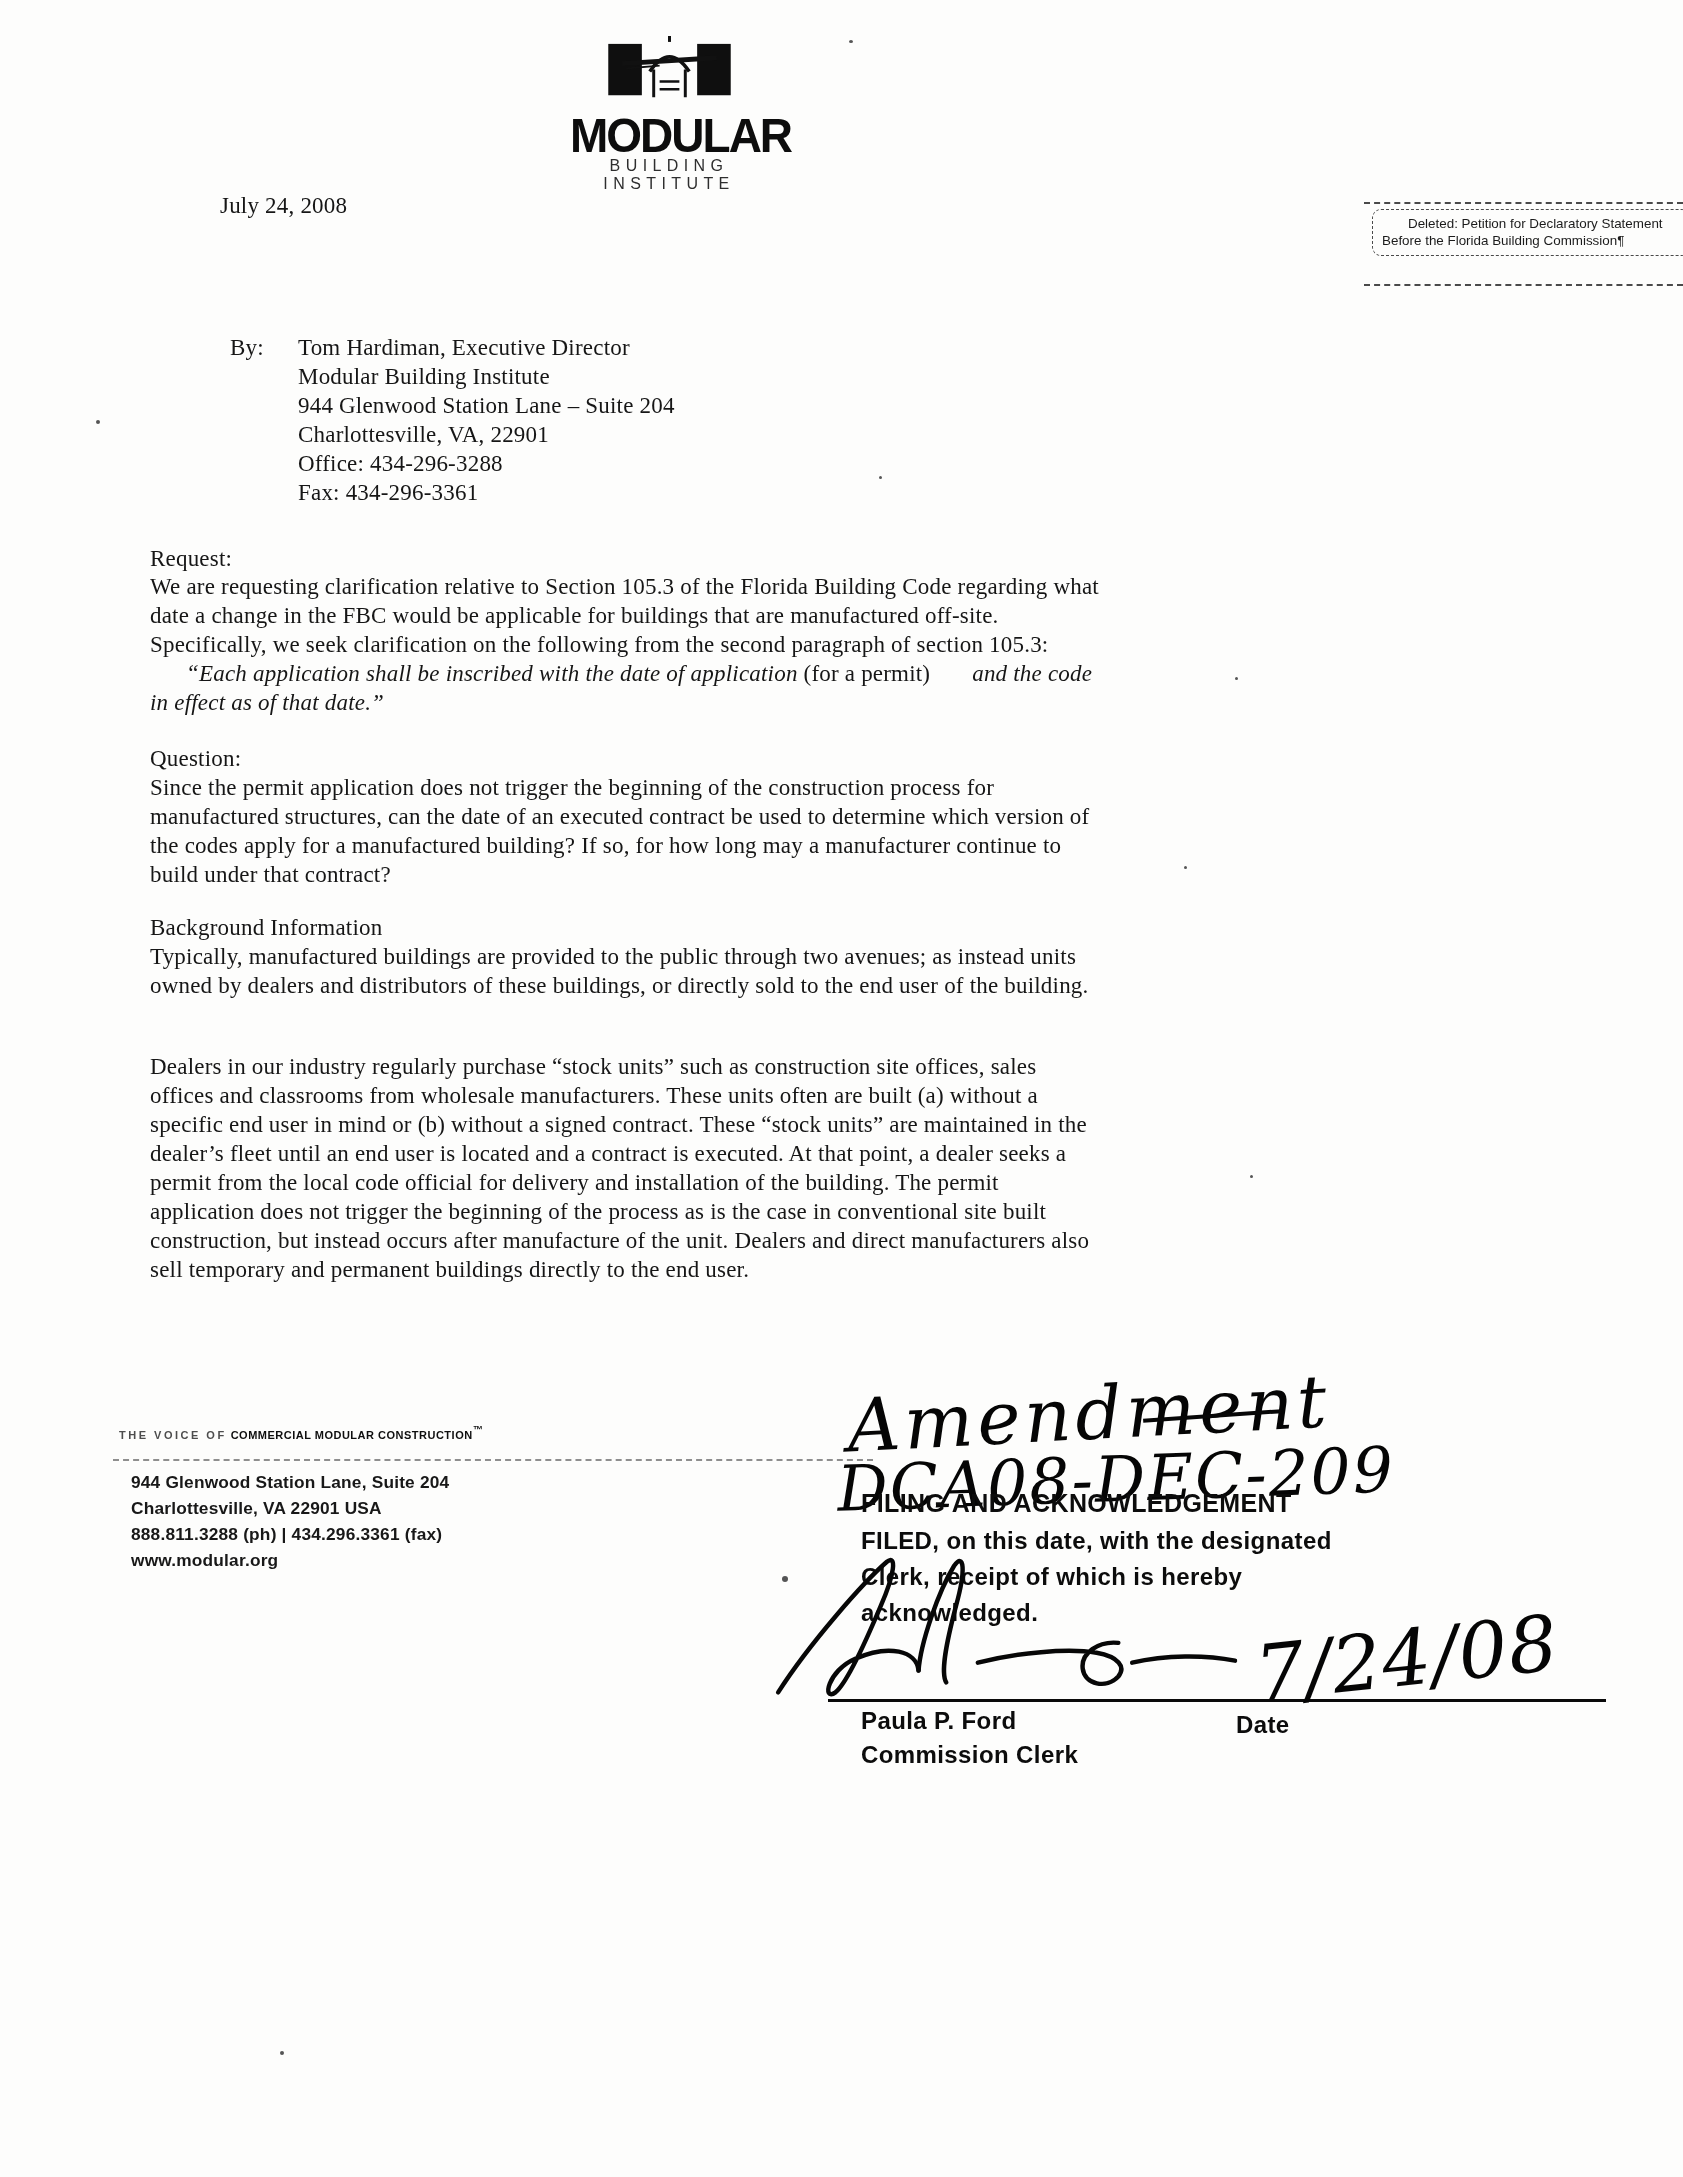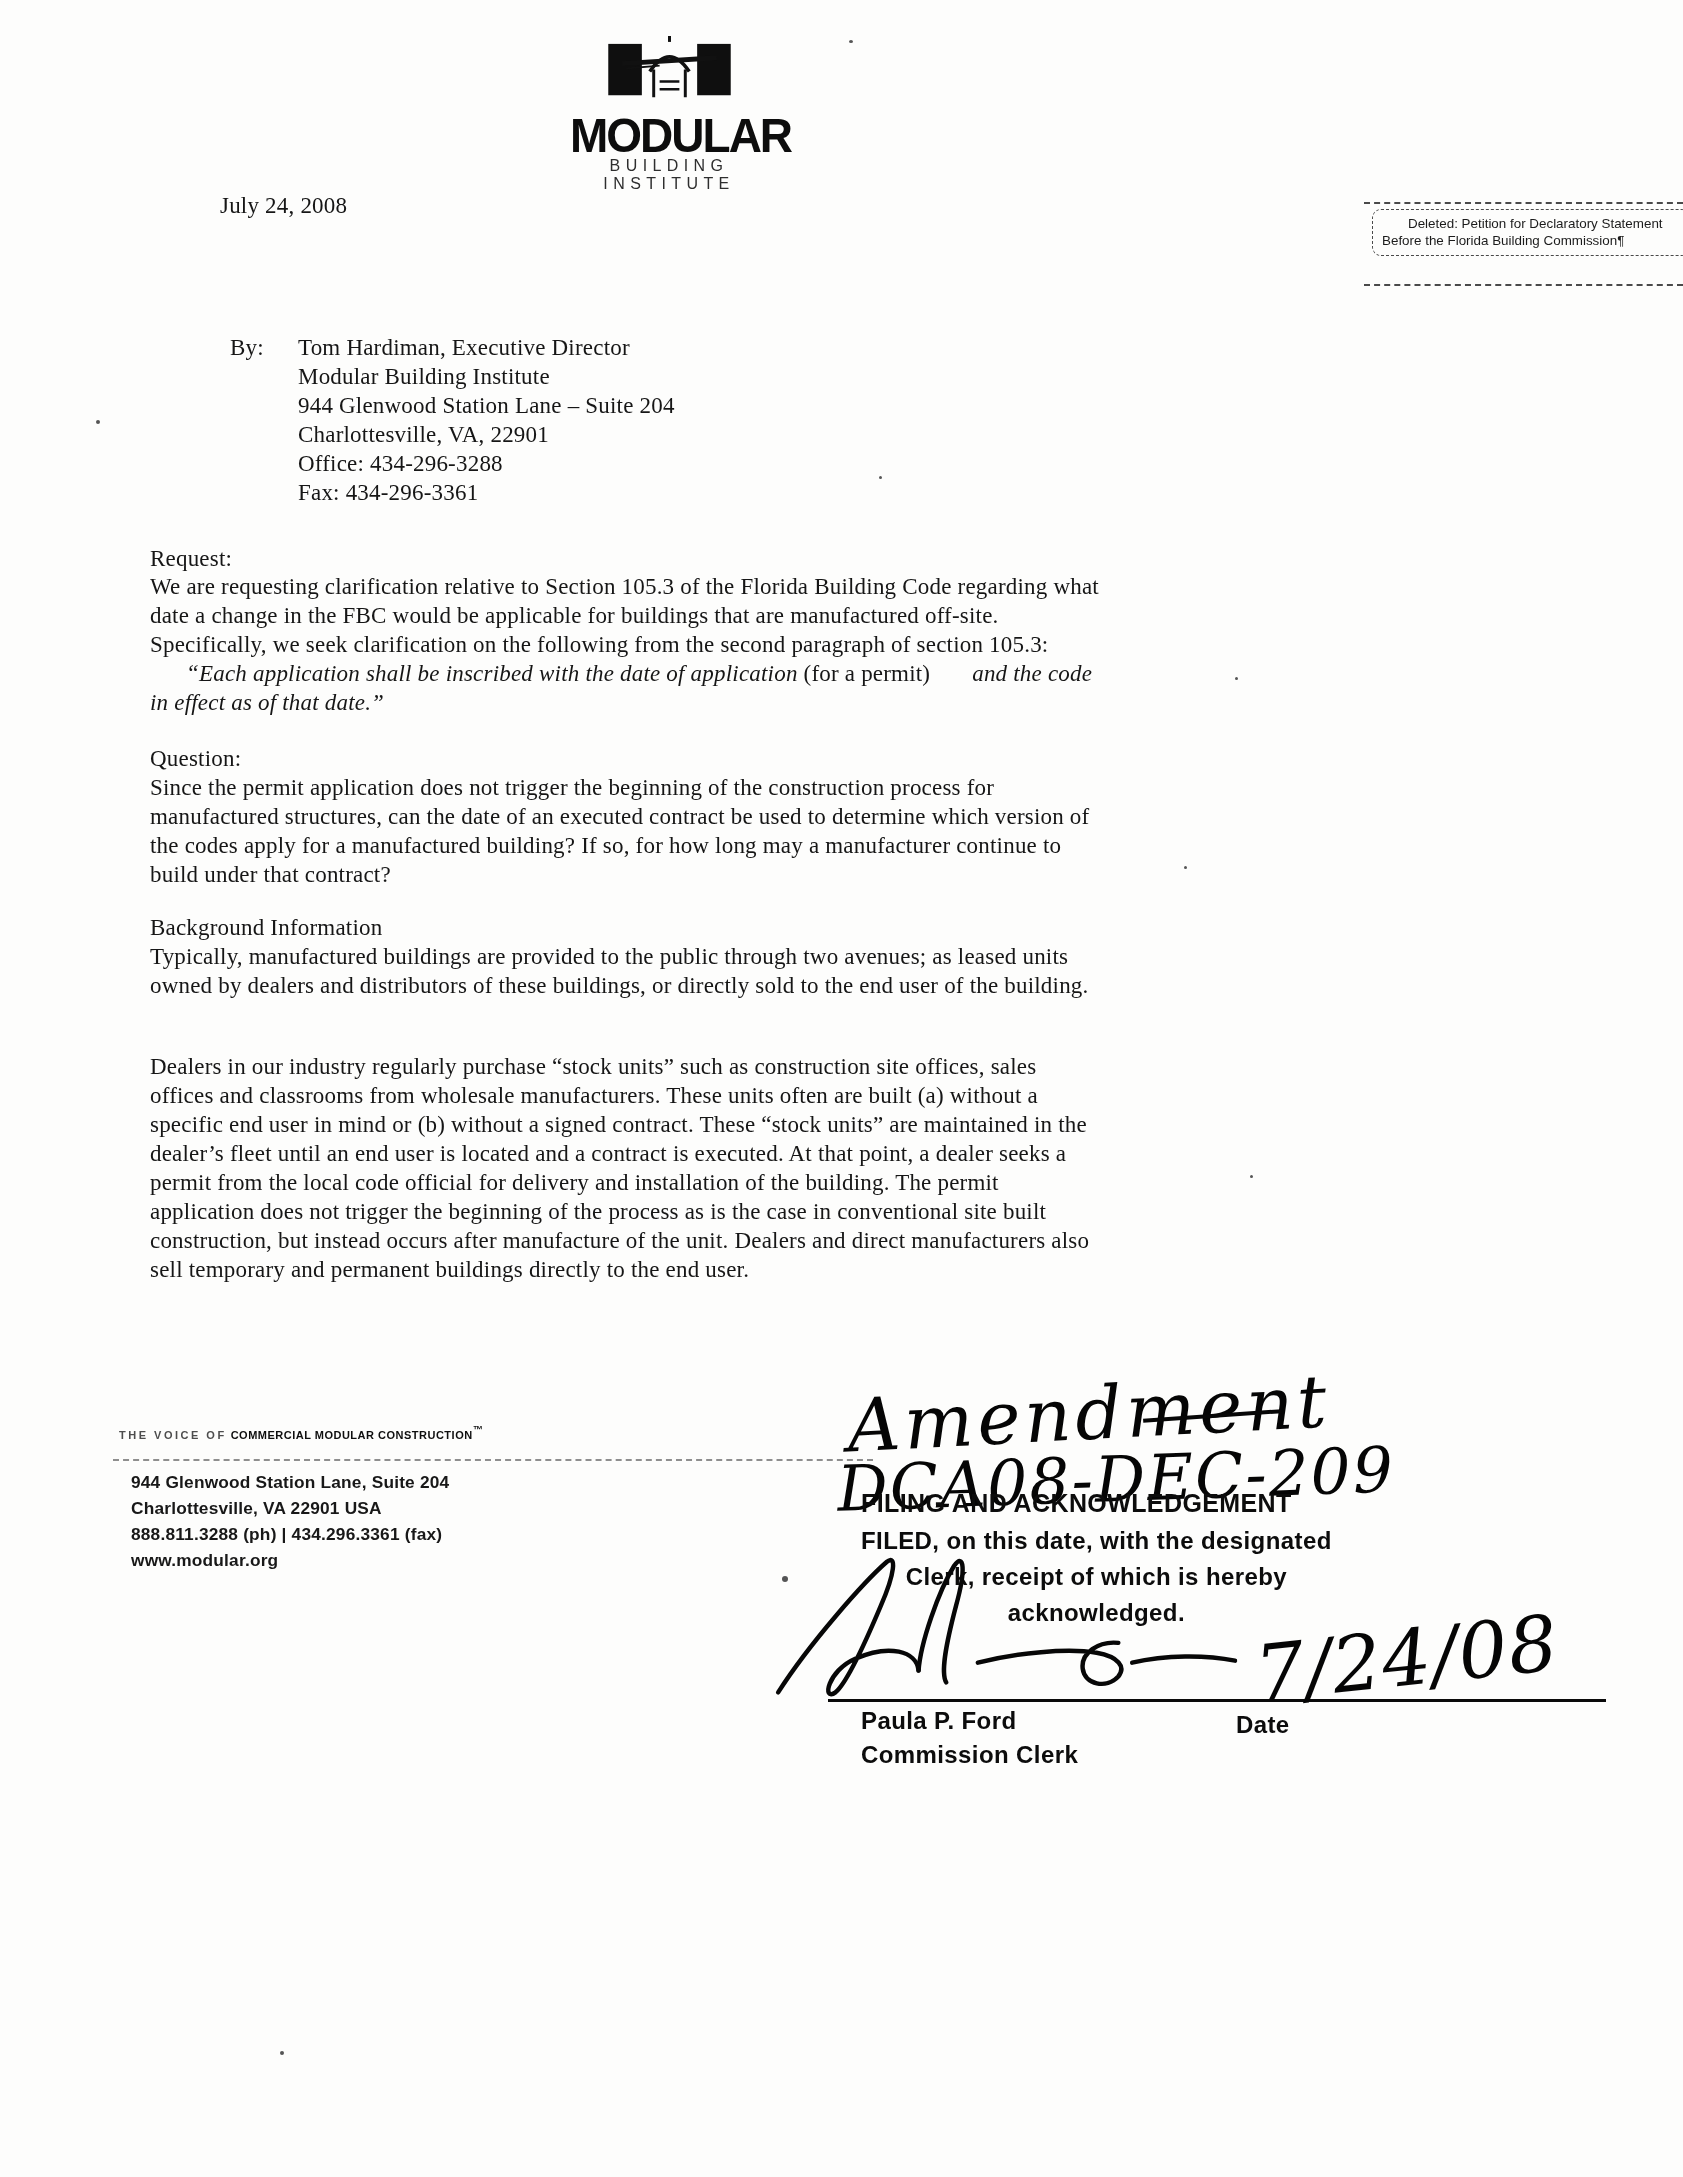--- a/index.html
+++ b/index.html
@@ -111,42 +111,42 @@
     <div>Fax: 434-296-3361</div>
   </div>
 
   <div class="abs body-text" style="left:150px;top:544px;">Request:</div>
   <div class="abs body-text para" style="left:150px;top:572px;"><span>We are requesting clarification relative to Section 105.3 of the Florida Building Code regarding what date a change in the FBC would be applicable for buildings that are manufactured off-site.  Specifically, we seek clarification on the following from the second paragraph of section 105.3:  </span><span class="ital">“Each application shall be inscribed with the date of application</span><span> (for a permit) </span><span class="ital">and the code in effect as of that date.”</span></div>
 
   <div class="abs body-text" style="left:150px;top:744px;">Question:</div>
   <div class="abs body-text para" style="left:150px;top:773px;">Since the permit application does not trigger the beginning of the construction process for manufactured structures, can the date of an executed contract be used to determine which version of the codes apply for a manufactured building?  If so, for how long may a manufacturer continue to build under that contract?</div>
 
   <div class="abs body-text" style="left:150px;top:913px;">Background Information</div>
-  <div class="abs body-text para" style="left:150px;top:942px;">Typically, manufactured buildings are provided to the public through two avenues; as leased units owned by dealers and distributors of these buildings, or directly sold to the end user of the building.</div>
+  <div class="abs body-text para" style="left:150px;top:942px;">Typically, manufactured buildings are provided to the public through two avenues; as instead units owned by dealers and distributors of these buildings, or directly sold to the end user of the building.</div>
   <div class="abs body-text para" style="left:150px;top:1052px;">Dealers in our industry regularly purchase “stock units” such as construction site offices, sales offices and classrooms from wholesale manufacturers.  These units often are built (a) without a specific end user in mind or (b) without a signed contract.  These “stock units” are maintained in the dealer’s fleet until an end user is located and a contract is executed.  At that point, a dealer seeks a permit from the local code official for delivery and installation of the building. The permit application does not trigger the beginning of the process as is the case in conventional site built construction, but instead occurs after manufacture of the unit. Dealers and direct manufacturers also sell temporary and permanent buildings directly to the end user.</div>
 
   <div class="abs" style="left:119px;top:1424px;">
     <span class="tagline-pre">THE VOICE OF</span>
     <span class="tagline-main">COMMERCIAL MODULAR CONSTRUCTION</span><span class="tagline-main tagline-tm">™</span>
   </div>
   <div class="abs footer-dash" style="left:113px;top:1459px;"></div>
 
   <div class="abs addr" style="left:131px;top:1469px;">
     <div>944 Glenwood Station Lane, Suite 204</div>
     <div>Charlottesville, VA 22901  USA</div>
     <div>888.811.3288 (ph) | 434.296.3361  (fax)</div>
     <div>www.modular.org</div>
   </div>
 
   <div class="abs handwriting hw-1" style="left:847px;top:1371px;">Amendment</div>
   <div class="abs" style="left:1143px;top:1414px;width:139px;border-top:4px solid #070707;transform:rotate(-4deg);"></div>
   <div class="abs handwriting hw-2" style="left:837px;top:1443px;">DCA08-DEC-209</div>
 
   <div class="abs stamp stamp-heading" style="left:835px;top:1485px;">FILING AND ACKNOWLEDGEMENT</div>
-  <div class="abs stamp stamp-line" style="left:835px;top:1523px;text-align:center;">
+  <div class="abs stamp stamp-line" style="left:835px;top:1523px;">
     <div>FILED, on this date, with the designated</div>
     <div>Clerk, receipt of which is hereby</div>
     <div>acknowledged.</div>
   </div>
 
   <div class="abs" style="left:770px;top:1544px;">
     <svg width="485" height="178" viewBox="0 0 490 180">
       <g fill="none" stroke="#070707" stroke-width="4.5" stroke-linecap="round">
         <path d="M8,150 C40,100 95,38 118,18 C128,10 126,30 112,62 C96,100 78,140 66,150 C52,160 58,128 86,116 C120,101 148,108 150,128"></path>
         <path d="M150,128 C152,100 170,48 186,22 C196,8 198,26 188,62 C178,100 172,130 178,140"></path>

